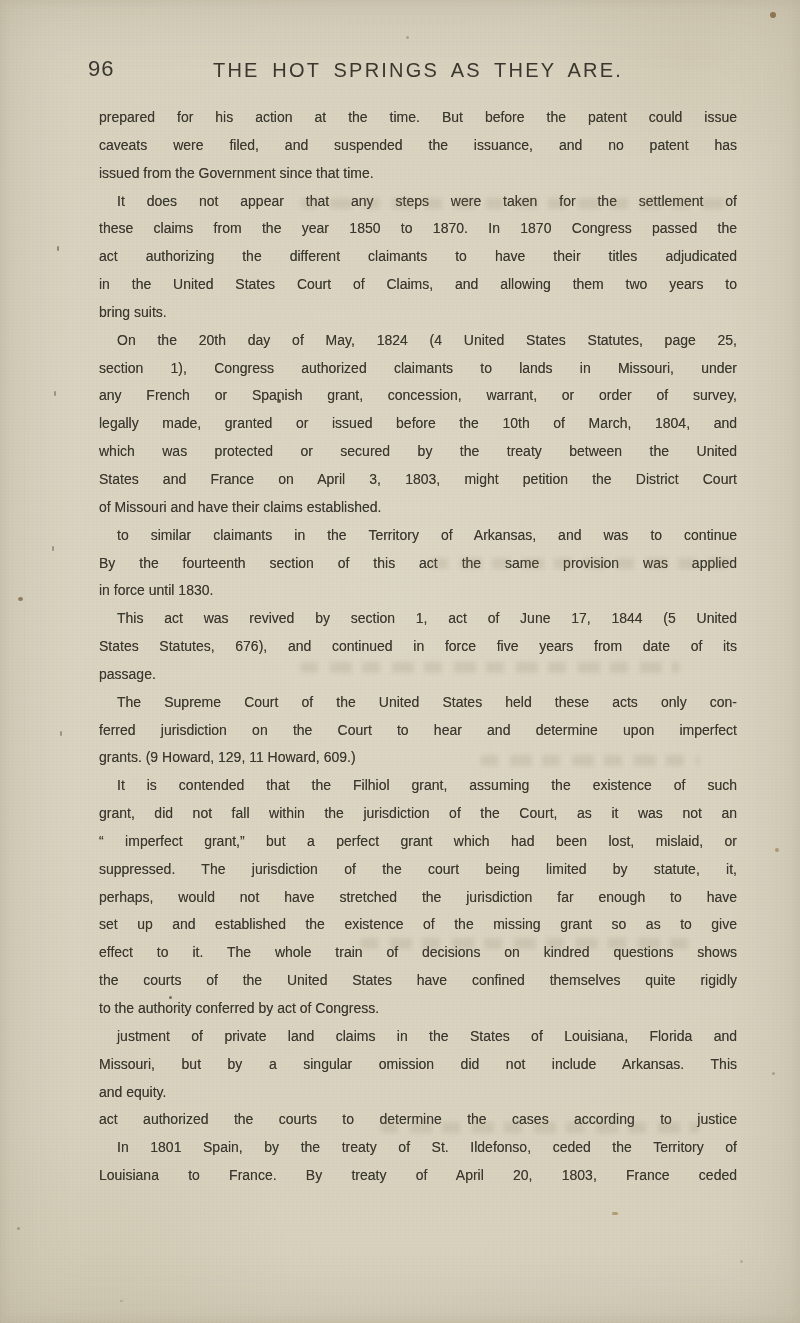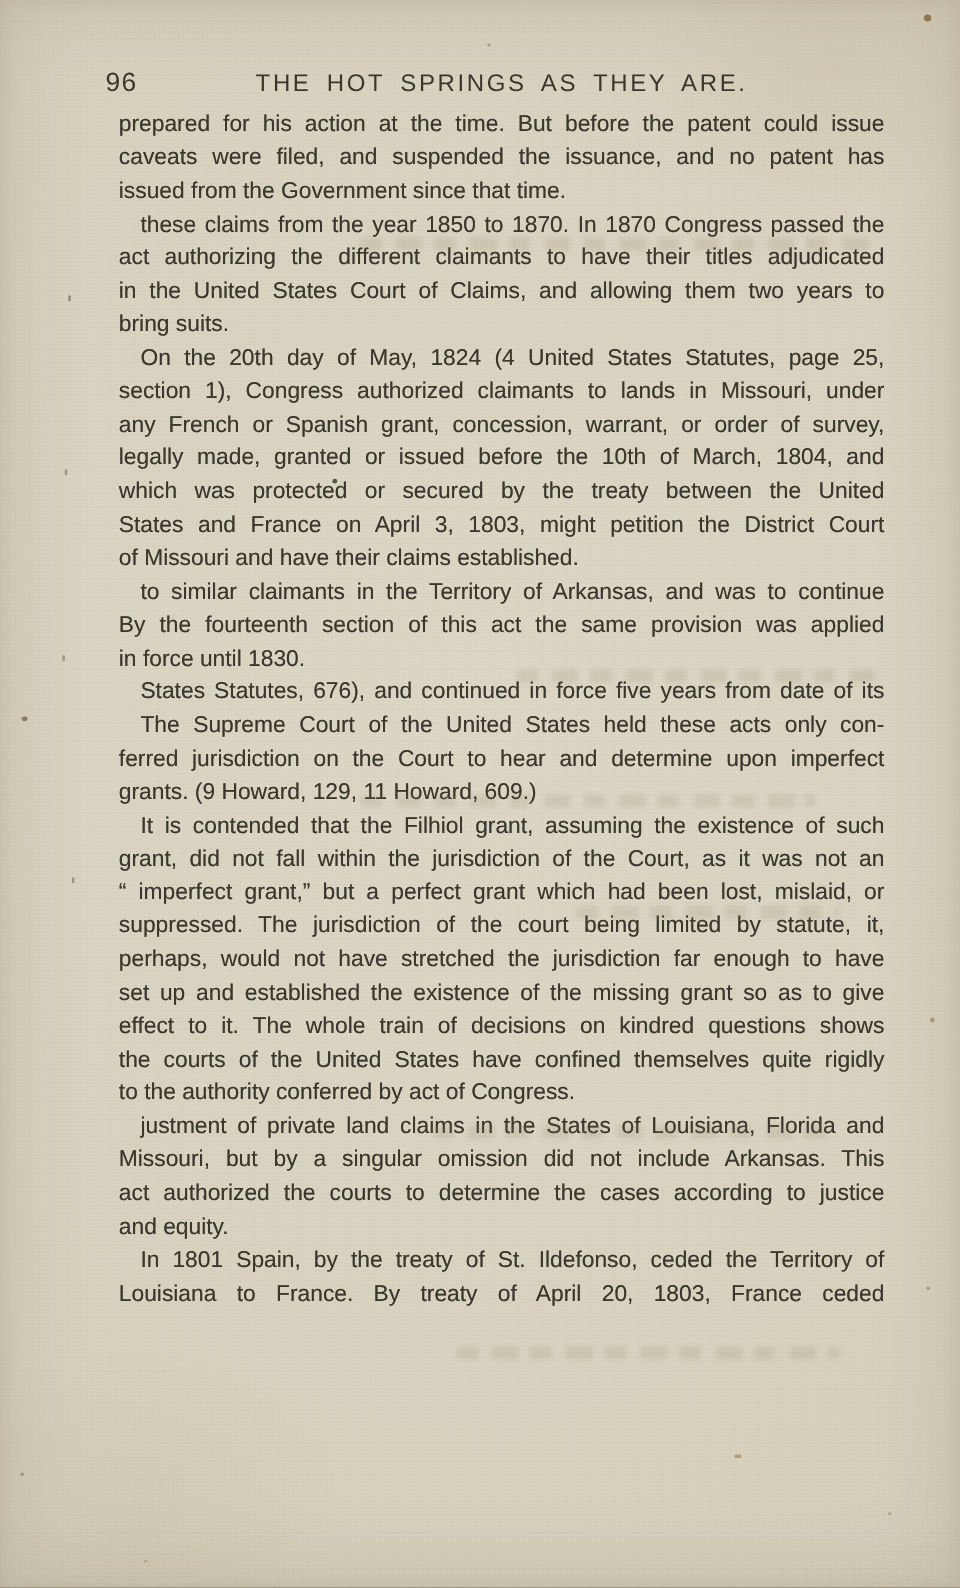--- a/index.html
+++ b/index.html
@@ -25,22 +25,22 @@
   .pagenum {
     position: absolute; left: 88px; top: 56px;
     font-size: 22px; line-height: 26px; letter-spacing: 1px;
   }
   .running-head {
     position: absolute; left: 99px; top: 60px; width: 638px;
     text-align: center; font-size: 20px; line-height: 20px;
     letter-spacing: 2.2px; word-spacing: 5px;
   }
   .body {
-    position: absolute; left: 99px; top: 90px; width: 638px;
-    font-size: 19px; line-height: 27.85px;
+    position: absolute; left: 99px; top: 104px; width: 638px;
+    font-size: 14px; line-height: 27.85px;
     text-shadow: 0 0 0.5px rgba(58,55,46,0.55);
   }
   .paragraph { margin: 0; }
   .paragraph.indent .line:first-child { text-indent: 18px; }
   .line { text-align: justify; text-align-last: justify; }
   .line.para-end { text-align-last: left; }
   .ghost {
     position: absolute; height: 11px; pointer-events: none;
     filter: blur(2px); opacity: .16; border-radius: 5px;
     background: repeating-linear-gradient(90deg,
@@ -58,63 +58,66 @@
   <div class="pagenum">96</div>
   <div class="running-head">THE HOT SPRINGS AS THEY ARE.</div>
 
   <div class="body">
       <div class="paragraph">
         <div class="line">prepared for his action at the time. But before the patent could issue</div>
         <div class="line">caveats were filed, and suspended the issuance, and no patent has</div>
         <div class="line para-end">issued from the Government since that time.</div>
       </div>
       <div class="paragraph indent">
+        <div class="line">It does not appear that any steps were taken for the settlement of</div>
         <div class="line">these claims from the year 1850 to 1870. In 1870 Congress passed the</div>
         <div class="line">act authorizing the different claimants to have their titles adjudicated</div>
         <div class="line">in the United States Court of Claims, and allowing them two years to</div>
         <div class="line para-end">bring suits.</div>
       </div>
       <div class="paragraph indent">
         <div class="line">On the 20th day of May, 1824 (4 United States Statutes, page 25,</div>
         <div class="line">section 1), Congress authorized claimants to lands in Missouri, under</div>
         <div class="line">any French or Spanish grant, concession, warrant, or order of survey,</div>
         <div class="line">legally made, granted or issued before the 10th of March, 1804, and</div>
         <div class="line">which was protected or secured by the treaty between the United</div>
         <div class="line">States and France on April 3, 1803, might petition the District Court</div>
         <div class="line para-end">of Missouri and have their claims established.</div>
       </div>
       <div class="paragraph indent">
         <div class="line">to similar claimants in the Territory of Arkansas, and was to continue</div>
         <div class="line">By the fourteenth section of this act the same provision was applied</div>
         <div class="line para-end">in force until 1830.</div>
       </div>
       <div class="paragraph indent">
+        <div class="line">This act was revived by section 1, act of June 17, 1844 (5 United</div>
         <div class="line">States Statutes, 676), and continued in force five years from date of its</div>
+        <div class="line para-end">passage.</div>
       </div>
       <div class="paragraph indent">
         <div class="line">The Supreme Court of the United States held these acts only con-</div>
         <div class="line">ferred jurisdiction on the Court to hear and determine upon imperfect</div>
         <div class="line para-end">grants.  (9 Howard, 129, 11 Howard, 609.)</div>
       </div>
       <div class="paragraph indent">
         <div class="line">It is contended that the Filhiol grant, assuming the existence of such</div>
         <div class="line">grant, did not fall within the jurisdiction of the Court, as it was not an</div>
         <div class="line">“ imperfect grant,” but a perfect grant which had been lost, mislaid, or</div>
         <div class="line">suppressed. The jurisdiction of the court being limited by statute, it,</div>
         <div class="line">perhaps, would not have stretched the jurisdiction far enough to have</div>
         <div class="line">set up and established the existence of the missing grant so as to give</div>
         <div class="line">effect to it. The whole train of decisions on kindred questions shows</div>
         <div class="line">the courts of the United States have confined themselves quite rigidly</div>
         <div class="line para-end">to the authority conferred by act of Congress.</div>
       </div>
       <div class="paragraph indent">
         <div class="line">justment of private land claims in the States of Louisiana, Florida and</div>
         <div class="line">Missouri, but by a singular omission did not include Arkansas. This</div>
+        <div class="line para-end">and equity.</div>
         <div class="line">act authorized the courts to determine the cases according to justice</div>
-        <div class="line para-end">and equity.</div>
       </div>
       <div class="paragraph indent">
         <div class="line">In 1801 Spain, by the treaty of St. Ildefonso, ceded the Territory of</div>
         <div class="line">Louisiana to France. By treaty of April 20, 1803, France ceded</div>
       </div>
     </div>
 
   <div class="ghost" style="left:300px; top:198px; width:430px;"></div>
   <div class="ghost" style="left:430px; top:558px; width:300px;"></div>
   <div class="ghost" style="left:300px; top:662px; width:380px;"></div>

